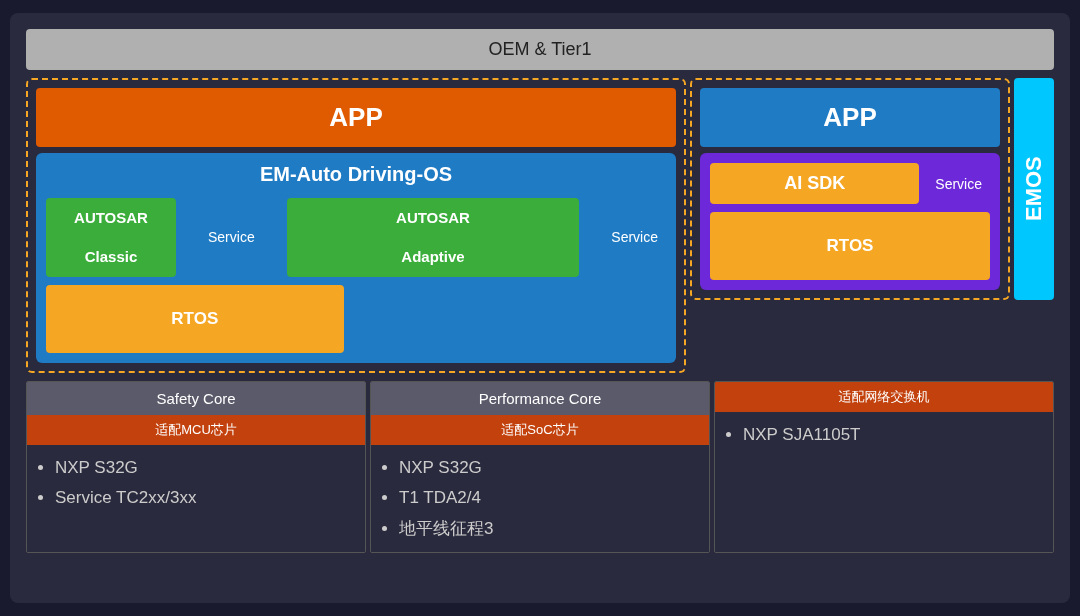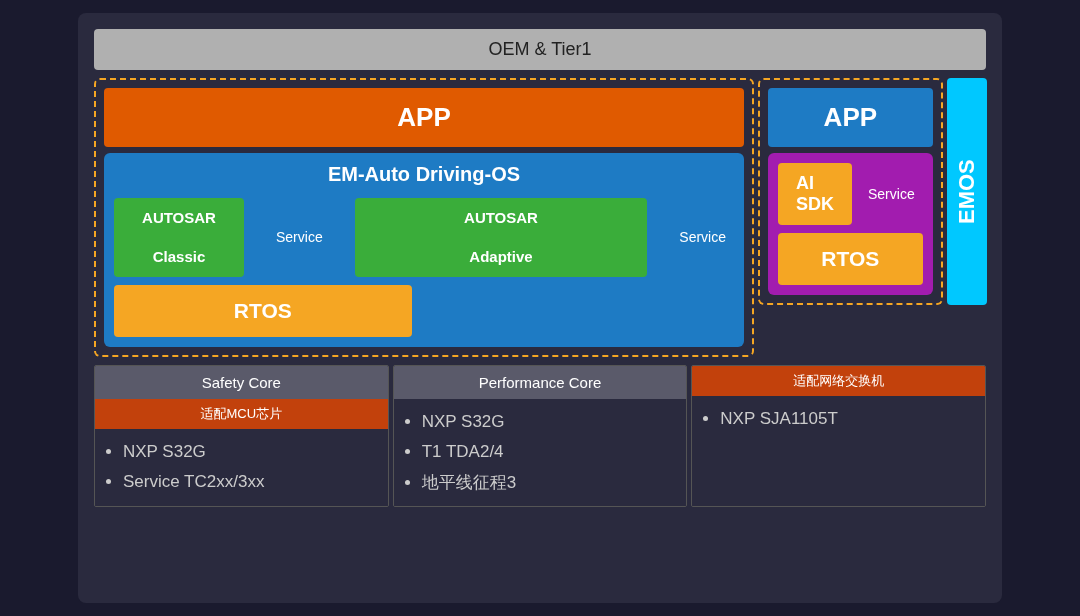--- a/index.html
+++ b/index.html
@@ -8,21 +8,21 @@
       display: flex;
       justify-content: center;
       align-items: center;
       min-height: 100vh;
       font-family: 'Arial', sans-serif;
     }
     .diagram-wrapper {
       background: #2a2a3e;
       border-radius: 8px;
       padding: 16px;
-      width: 924px;
+      width: 1060px;
       min-height: 590px;
     }
 
     
     .oem-bar {
       background: #b0b0b0;
       border-radius: 4px;
       text-align: center;
       padding: 10px;
       font-size: 18px;
@@ -136,22 +136,22 @@
     
     .rtos-row {
       display: flex;
       gap: 8px;
     }
 
     .rtos-bar {
       background: #f5a623;
       border-radius: 4px;
       text-align: center;
-      padding: 14px;
-      font-size: 21px;
+      padding: 24px;
+      font-size: 17px;
       font-weight: bold;
       color: white;
       flex: 1;
     }
 
     
     .right-section {
       display: flex;
       flex-direction: column;
       gap: 4px;
@@ -180,21 +180,21 @@
       border-radius: 4px;
       text-align: center;
       padding: 14px;
       font-size: 26px;
       font-weight: bold;
       color: white;
     }
 
     
     .em-auto-right {
-      background: #a21caf;
+      background: #6d28d9;
       border-radius: 6px;
       padding: 10px;
       display: flex;
       flex-direction: column;
       gap: 8px;
       flex: 1;
     }
 
     .ai-service-row {
       display: flex;
@@ -377,20 +377,23 @@
           <li>NXP S32G</li>
           <li>Service TC2xx/3xx</li>
         </ul>
       </div>
     </div>
 
     <div class="chip-column">
       <div class="chip-header">
         <span>Performance Core</span>
       </div>
+      <div class="chip-subheader">
+        <span>适配SoC芯片</span>
+      </div>
       <div class="chip-list">
         <ul>
           <li>NXP S32G</li>
           <li>T1 TDA2/4</li>
           <li>地平线征程3</li>
         </ul>
       </div>
     </div>
 
     <div class="chip-column">

